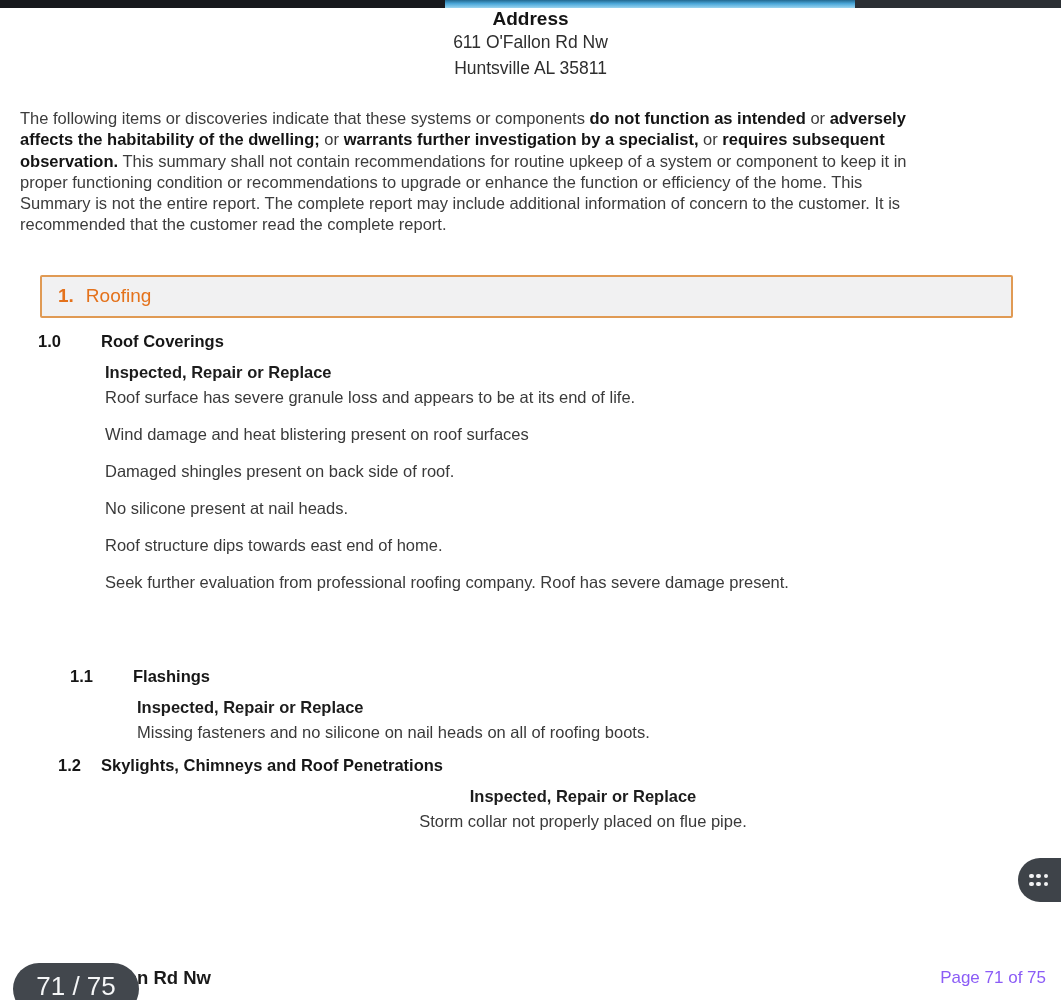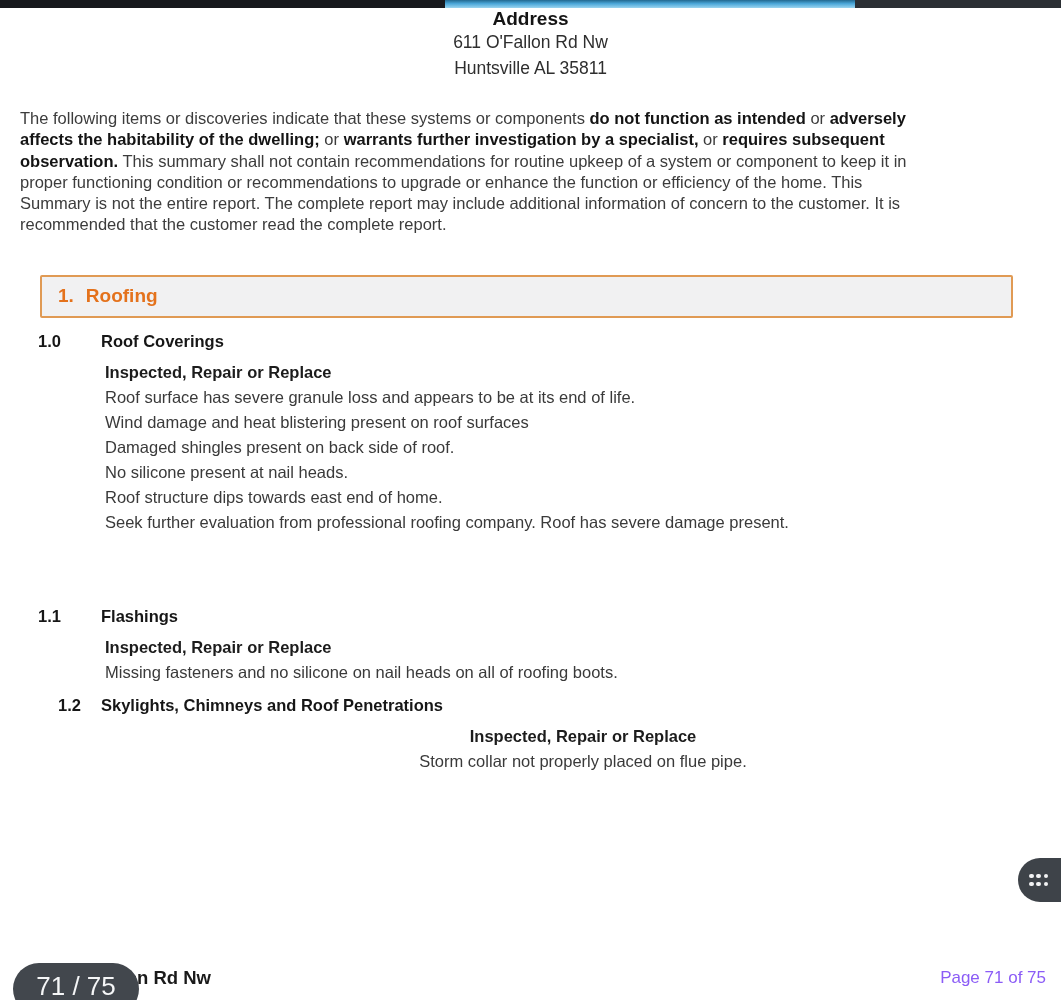--- a/index.html
+++ b/index.html
@@ -22,30 +22,30 @@
   .addr-line:first-of-type{margin-top:3px;}
   .summary{
     margin:27px 30px 0 20px;width:990px;font-size:16.5px;line-height:21.3px;color:#3c3c3c;
   }
   .summary .b{font-weight:700;color:#141414;}
   .banner{
     margin:39px 0 0 40px;width:969px;height:39px;background:#f1f1f2;
     border:2px solid #e09a54;border-radius:2px;display:flex;align-items:center;
   }
   .banner .bnum{font-weight:700;font-size:19px;color:#e4721c;margin-left:16px;}
-  .banner .btitle{font-weight:700;font-size:19px;color:#e4721c;margin-left:12px;}
+  .banner .btitle{font-weight:400;font-size:19px;color:#e4721c;margin-left:12px;}
   
   .item{margin-top:13px;}
-  .item:nth-child(2){margin-top:73px;}
+  .item:nth-child(2){margin-top:73px;padding-left:32px;}
   .item:nth-child(3){margin-top:12px;text-align:center;}
   .item-head{display:flex;font-weight:700;font-size:16.5px;line-height:21px;color:#161616;}
   .item-head .inum{margin-left:38px;width:63px;flex:0 0 auto;}
   .item-status{margin:10px 0 0 105px;font-weight:700;font-size:16.5px;line-height:21px;color:#1c1c1c;}
   .finding{margin:4px 0 0 105px;font-size:16.5px;line-height:21px;color:#3a3a3a;}
-  .finding + .finding{margin-top:4px;}
+  .finding + .finding{margin-top:16px;}
   
   .fab{
     position:absolute;top:858px;left:1018px;width:60px;height:44px;border:none;cursor:pointer;
     background:#3e4349;border-radius:22px 0 0 22px;display:flex;align-items:center;padding:0 0 0 11px;
   }
   .dots{display:grid;grid-template-columns:repeat(3,4.5px);grid-template-rows:repeat(2,4.5px);gap:3.5px 2.8px;}
   .dot{width:4.5px;height:4.5px;border-radius:50%;background:#f2f3f4;}
   
   .footer-address{
     position:absolute;left:40px;top:967px;font-weight:700;font-size:18.5px;color:#1a1a1a;z-index:1;

